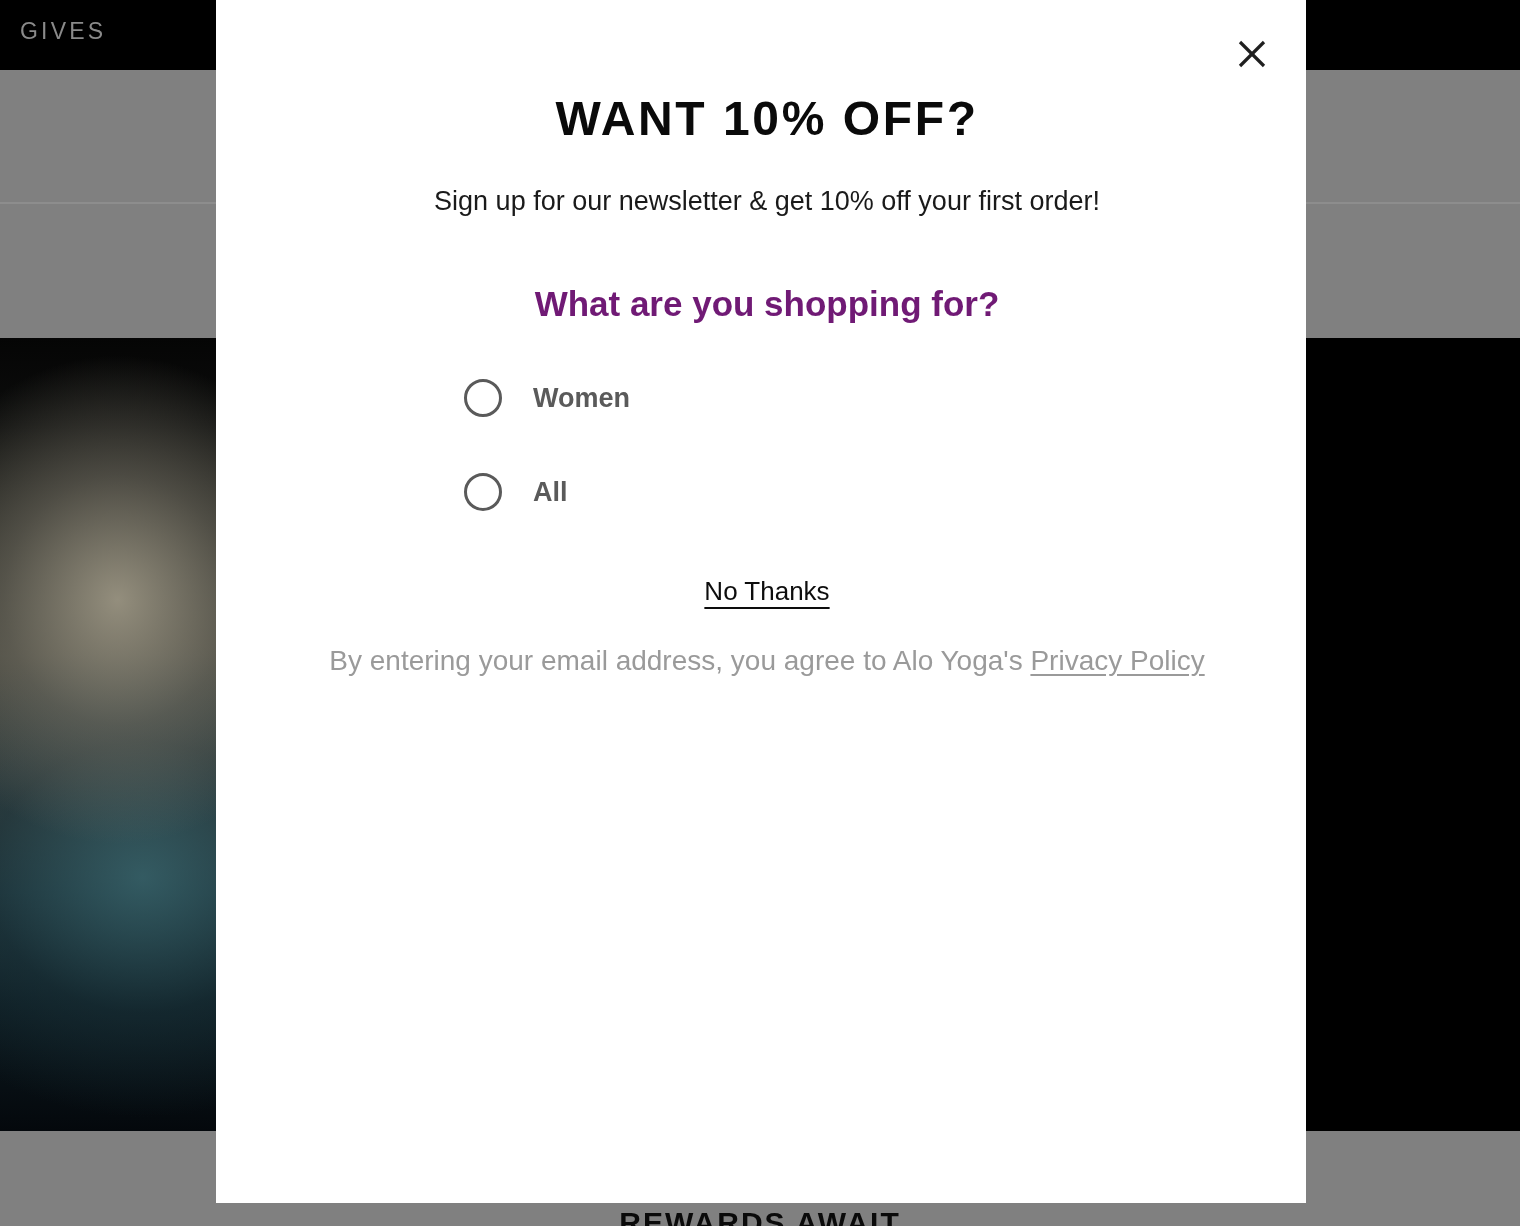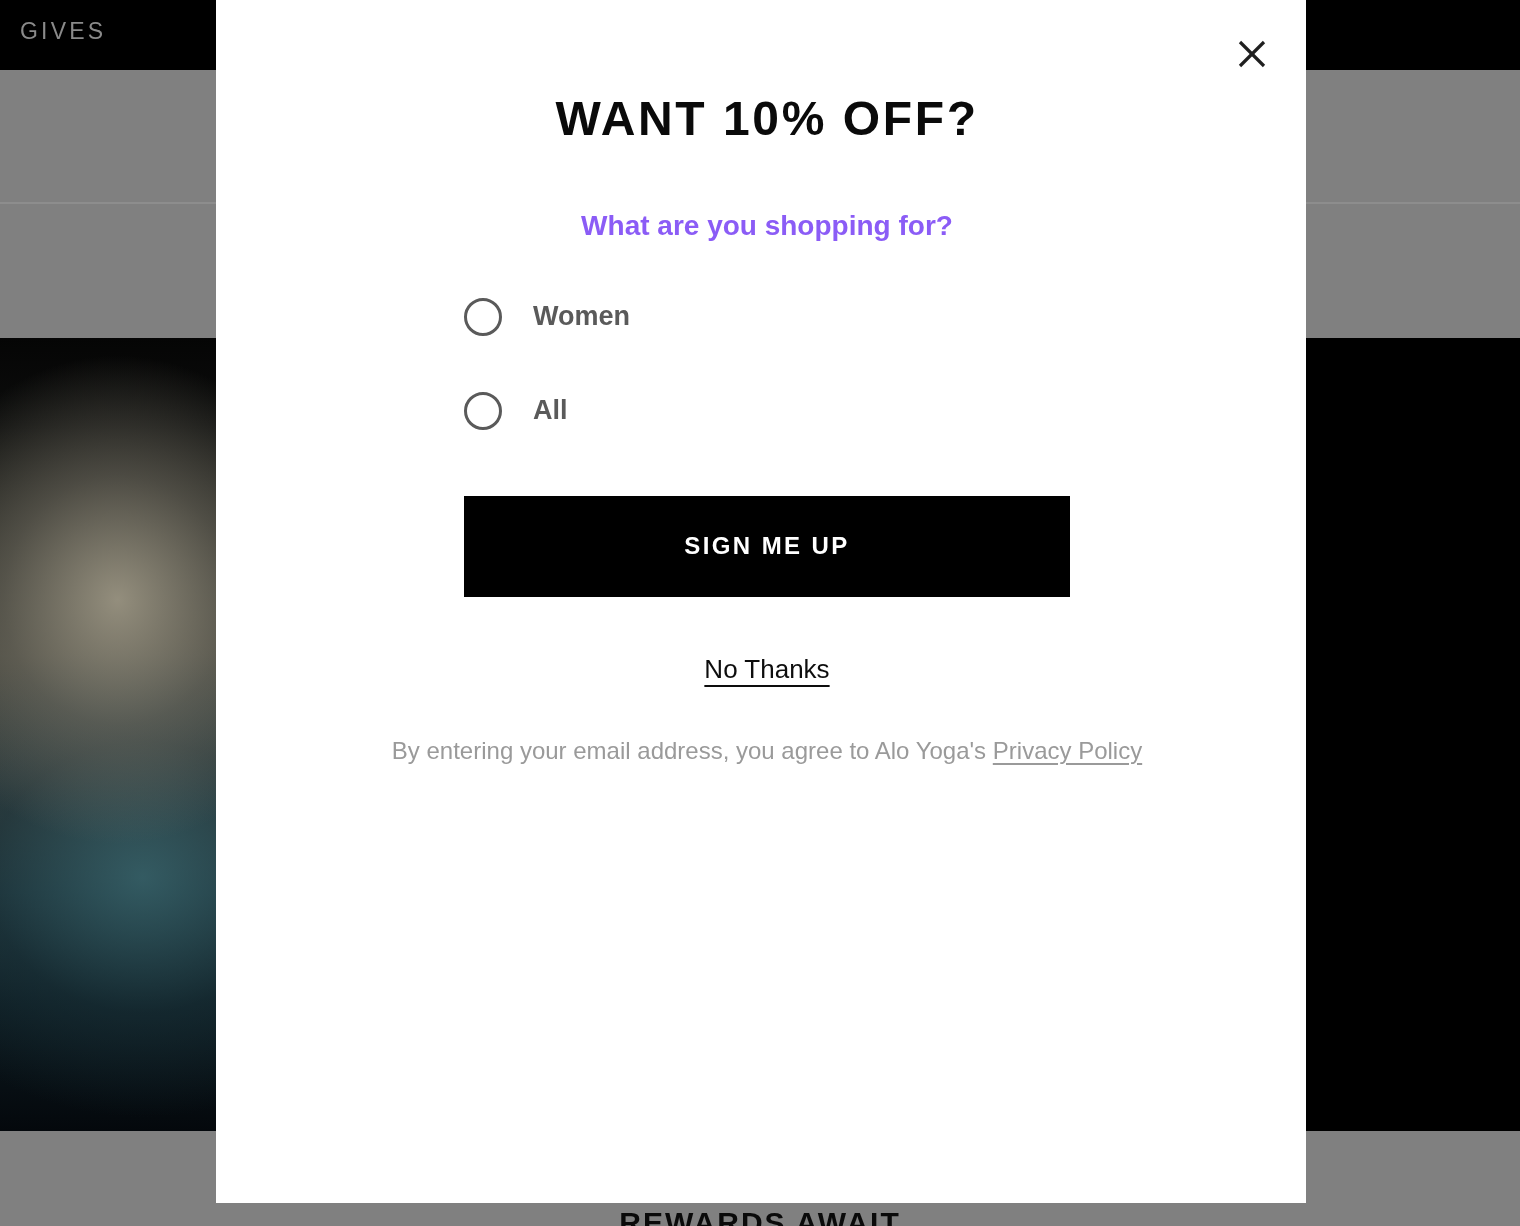--- a/index.html
+++ b/index.html
@@ -106,21 +106,21 @@
   }
 
   .subhead {
     margin-top:44px;
     font-size:27px; font-weight:400; color:#1a1a1a;
     text-align:center; line-height:1.1;
   }
 
   .question {
     margin-top:68px;
-    font-size:28px; font-weight:700; color:#8b5cf6;
+    font-size:35px; font-weight:700; color:#701a75;
     text-align:center; line-height:1.1;
   }
 
   .radio-group {
     margin-top:48px;
     width:100%;
     display:flex; flex-direction:column; align-items:center;
   }
   .radio-row {
     width:606px;
@@ -167,22 +167,22 @@
     margin-top:57px;
     font-size:26px; color:#0d0d0d; font-weight:400;
     text-decoration:underline;
     text-underline-offset:7px;
     text-decoration-thickness:2px;
     cursor:pointer; background:none; border:none;
     font-family:"Liberation Sans", sans-serif;
   }
 
   .legal {
-    margin-top:52px;
-    font-size:24px; color:#9a9a9a; font-weight:400;
+    margin-top:38px;
+    font-size:28px; color:#9a9a9a; font-weight:400;
     text-align:right;
   }
   .legal a {
     color:#9a9a9a; text-decoration:underline;
     text-underline-offset:4px;
   }
 </style>
 </head>
 <body>
 
@@ -221,40 +221,40 @@
       <svg width="30" height="30" viewBox="0 0 30 30">
         <line x1="3" y1="3" x2="27" y2="27" stroke="#1f1f1f" stroke-width="3.2" stroke-linecap="butt"></line>
         <line x1="27" y1="3" x2="3" y2="27" stroke="#1f1f1f" stroke-width="3.2" stroke-linecap="butt"></line>
       </svg>
     </button>
 
     <div class="modal-inner">
 
       <h1 class="headline">WANT 10% OFF?</h1>
 
+      <p class="subhead">Sign up for our newsletter &amp; get 10% off your first order!</p>
 
       <p class="question">What are you shopping for?</p>
 
       <div class="radio-group">
 
         <label class="radio-row">
           <span class="radio-circle"></span>
           <span class="radio-label">Women</span>
         </label>
 
 
         <label class="radio-row">
           <span class="radio-circle"></span>
           <span class="radio-label">All</span>
         </label>
 
       </div>
 
 
-      <button class="signup-btn">SIGN ME UP</button>
 
       <button class="no-thanks">No Thanks</button>
 
       <p class="legal">
         <span>By entering your email address, you agree to Alo Yoga's </span><a href="#">Privacy Policy</a>
       </p>
 
     </div>
   </div>
 

